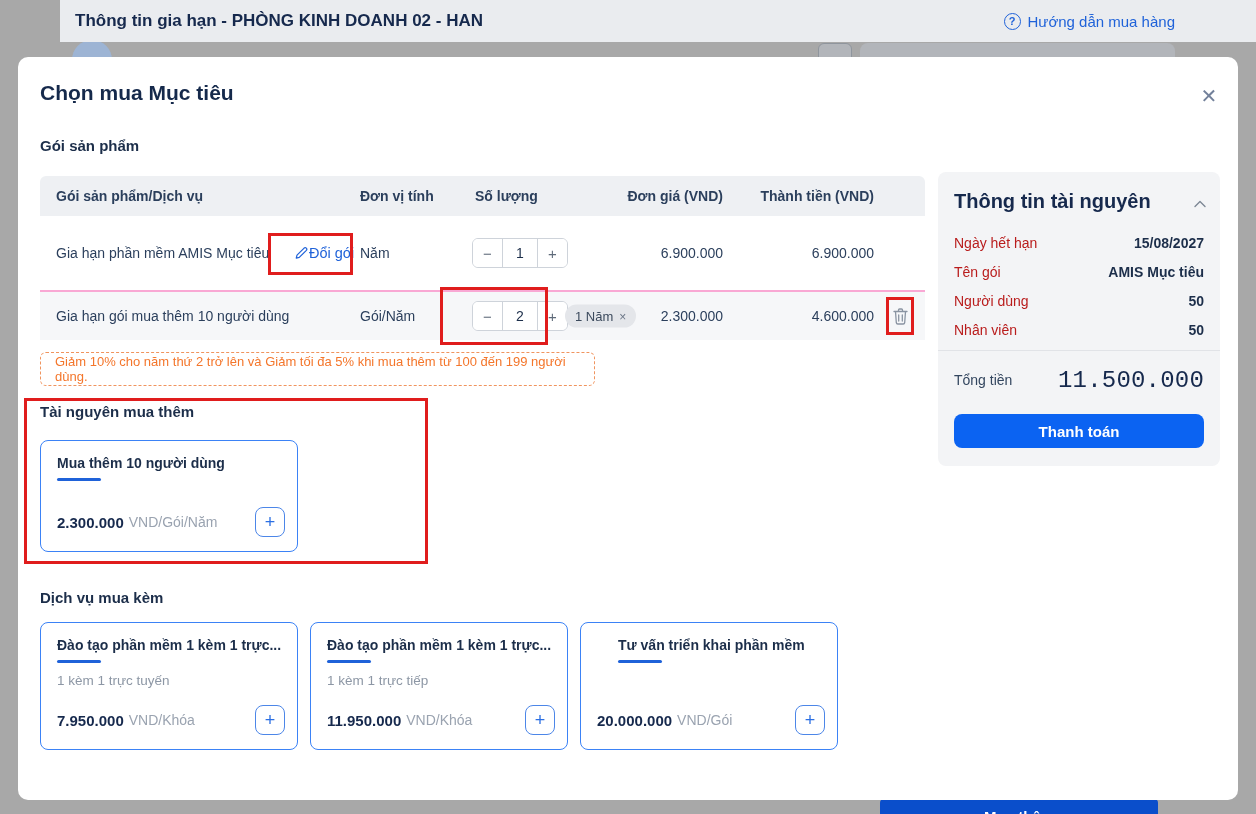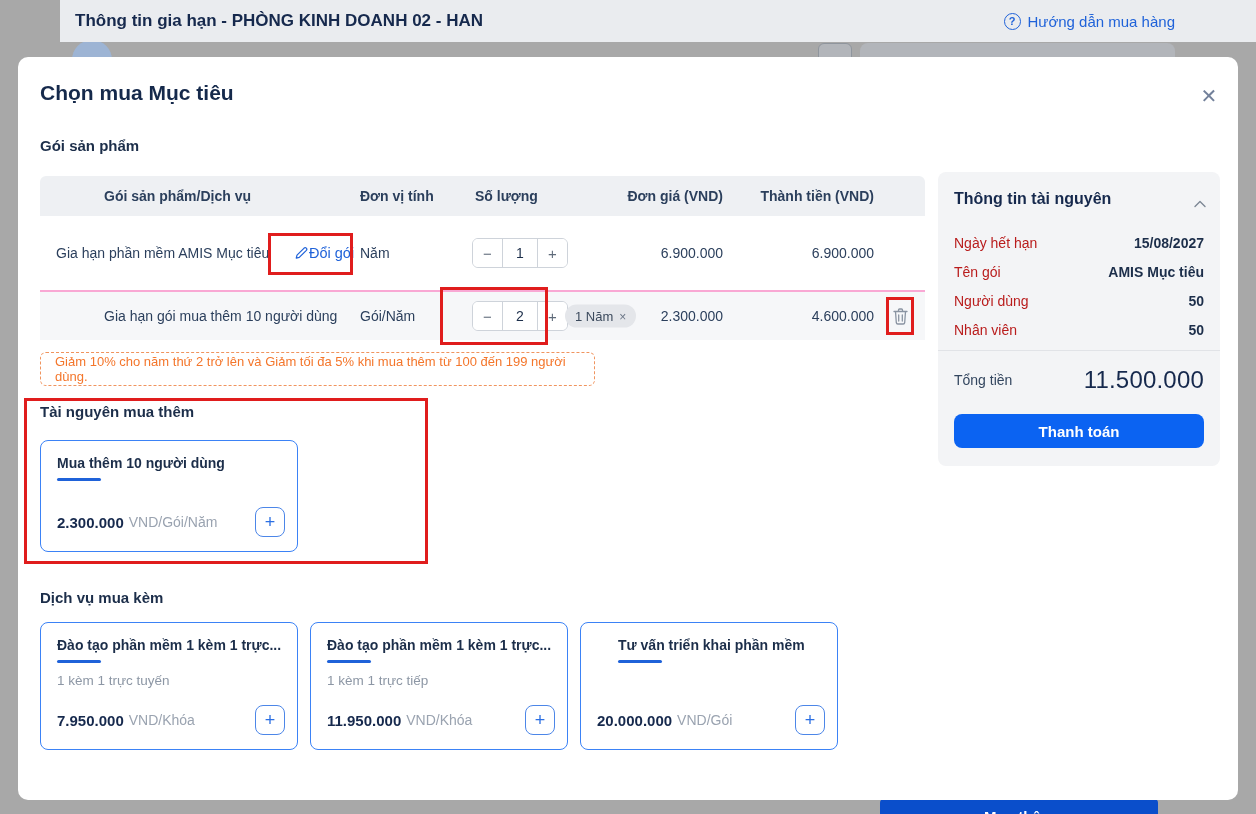--- a/index.html
+++ b/index.html
@@ -38,21 +38,21 @@
 
   
   .ptable { position:absolute; left:22px; top:119px; width:885px; }
   .ptable .thead { position:relative; height:40px; background:#eef0f3; border-radius:6px 6px 0 0; }
   .ptable .trow  { position:relative; }
   .row1 { height:76px; background:#fff; border-bottom:2px solid #f9a8d4; }
   .row2 { height:48px; background:#f6f7f9; }
   .cell { position:absolute; top:50%; transform:translateY(-50%); font-size:14px; color:#2b3f5c; }
   .th { font-weight:700; color:#2b3f5c; }
   .c-name { left:16px; width:230px; line-height:22px; }
-  .c-name2 { left:16px; width:300px;margin-left:48px; }
+  .c-name2 { left:16px; width:300px; }
   .c-unit { left:320px; }
   .c-qty-h { left:435px; }
   .c-price { right:202px; text-align:right; }
   .c-total { right:51px; text-align:right; }
 
   .change-btn { position:absolute; left:254px; top:50%; transform:translateY(-50%);
     display:flex; align-items:center; color:#1f62d9; font-size:14.5px; cursor:pointer; }
 
   .stepper { position:absolute; left:432px; top:50%; transform:translateY(-50%);
     width:96px; height:30px; border:1px solid #ced3da; border-radius:6px; background:#fff;
@@ -90,31 +90,31 @@
     justify-content:center; cursor:pointer; }
 
   .addon-card { left:22px; top:383px; height:112px; }
   .svc1 { left:22px; top:565px; height:128px; }
   .svc2 { left:292px; top:565px; height:128px; }
   .svc3 { left:562px; top:565px; height:128px;padding-left:21px; }
 
   
   .summary { position:absolute; left:920px; top:115px; width:282px; height:294px;
     background:#f3f4f6; border-radius:8px; }
-  .summary-head { position:absolute; left:16px; top:18px; font-size:16px; font-weight:700; color:#16294d; }
+  .summary-head { position:absolute; left:16px; top:18px; font-size:20px; font-weight:700; color:#16294d; }
   .summary-chevron { position:absolute; right:14px; top:22px; cursor:pointer; }
   .summary-rows { position:absolute; left:16px; right:16px; top:56px; }
   .summary-row { height:29px; display:flex; align-items:center; }
   .summary-label { font-size:14px; color:#b91c1c; }
   .summary-value { margin-left:auto; font-size:14px; font-weight:700; color:#1c2e4a; }
   .summary-divider { position:absolute; left:0; right:0; top:178px; height:1px; background:#e1e3e7; }
   .total-row { position:absolute; left:16px; right:16px; top:188px; height:40px;
     display:flex; align-items:center; }
   .total-label { font-size:14px; color:#33465f; }
-  .total-value { margin-left:auto; font-size:24px; font-weight:500; color:#16294d; letter-spacing:.2px; }
+  .total-value { margin-left:auto; font-size:24px; font-weight:500; color:#16294d; letter-spacing:.2px;font-family:Liberation Mono, monospace; }
   .pay-btn { position:absolute; left:16px; top:242px; width:250px; height:34px;
     background:#0b63f2; border:none; border-radius:8px; color:#fff; font-size:15px; font-weight:700;
     font-family:"Liberation Sans", sans-serif; cursor:pointer; }
 
   
   .anno { position:absolute; border:3px solid #e01d1d; z-index:5; pointer-events:none; }
   .anno-change { left:268px; top:233px; width:85px; height:42px; }
   .anno-stepper { left:440px; top:287px; width:108px; height:58px; }
   .anno-trash { left:886px; top:297px; width:28px; height:38px; }
   .anno-addon { left:24px; top:398px; width:404px; height:166px; }

